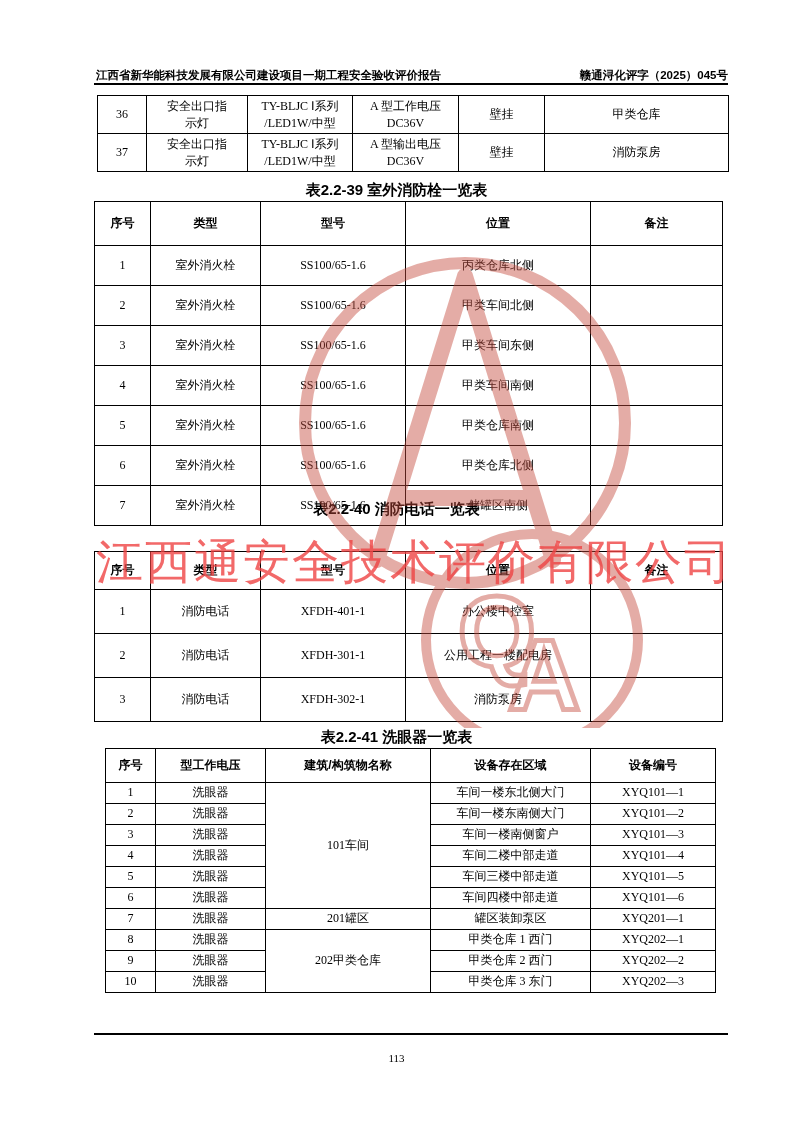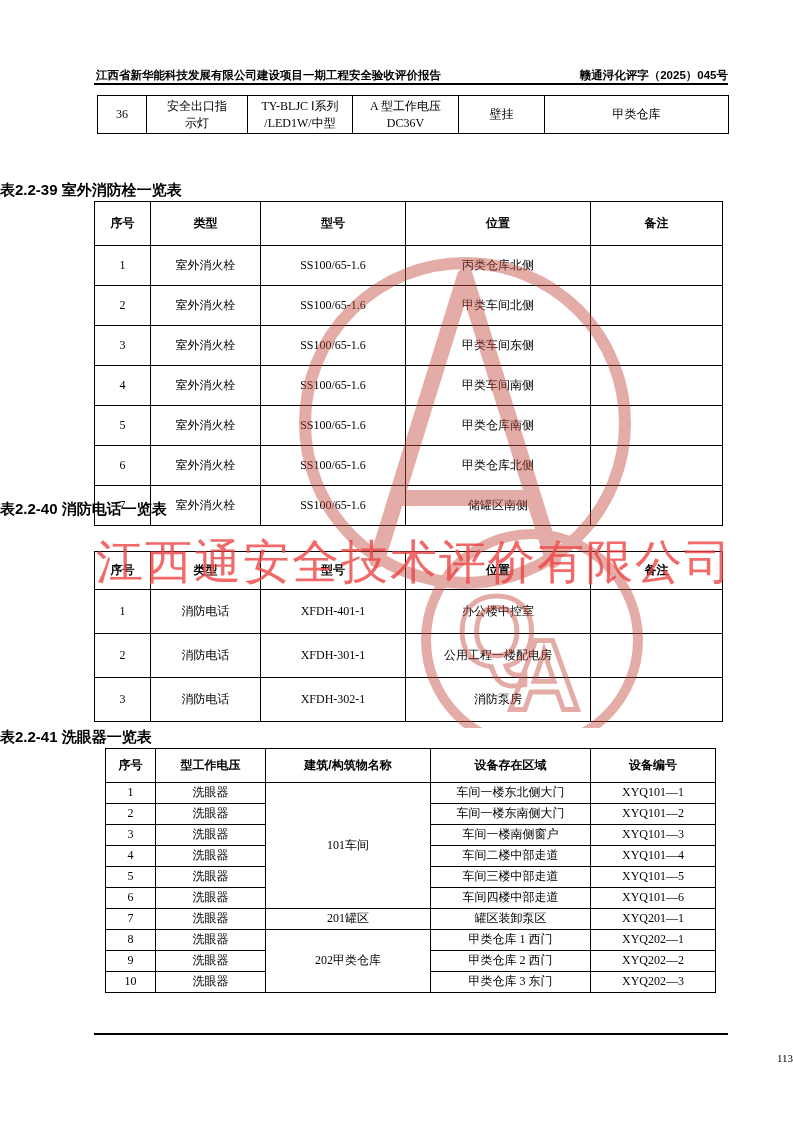--- a/index.html
+++ b/index.html
@@ -31,21 +31,21 @@
     border:1px solid #000;
     text-align:center; vertical-align:middle;
     font-size:12px; overflow:hidden;
   }
   th { font-family:"Liberation Sans", sans-serif; font-weight:bold; }
 
   .cont-table { position:absolute; top:95px; left:97px; width:631px; }
   .cont-table td { height:38px; white-space:pre-line; line-height:1.35; }
 
   .table-title {
-    position:absolute; left:0; width:793px; 
+    position:absolute; left:0; width:793px; text-align:center;
     font-family:"Liberation Sans", sans-serif; font-weight:bold; font-size:15px;
   }
   .title-39 { top:181px; }
   .title-40 { top:500px; }
   .title-41 { top:728px; }
 
   .t39 { position:absolute; top:201px; left:94px; width:628px; }
   .t39 th { height:44px; }
   .t39 td { height:40px; }
 
@@ -57,21 +57,21 @@
   .t41 th { height:34px; }
   .t41 td { height:21px; line-height:1.1; }
 
   
   .footer-rule {
     position:absolute; top:1033px; left:94px; width:634px;
     border-top:2.5px solid #000;
   }
   .page-number {
     position:absolute; top:1052px; left:0; width:793px;
-    text-align:right; font-size:11px;
+    text-align:center; font-size:11px;
   }
 
   
   .wm-text {
     position:absolute; top:531px; left:96px; width:640px;
     font-family:"Liberation Sans", sans-serif;
     font-size:47px; letter-spacing:2px; white-space:nowrap;
     color:#ef4444; opacity:0.8;
     pointer-events:none; z-index:6;
   }
@@ -104,20 +104,31 @@
         <tr>
           <td>36</td>
           <td>安全出口指
 示灯</td>
           <td>TY-BLJC Ⅰ系列
 /LED1W/中型</td>
           <td>A 型工作电压
 DC36V</td>
           <td>壁挂</td>
           <td>甲类仓库</td>
+        </tr>
+        <tr>
+          <td>37</td>
+          <td>安全出口指
+示灯</td>
+          <td>TY-BLJC Ⅰ系列
+/LED1W/中型</td>
+          <td>A 型输出电压
+DC36V</td>
+          <td>壁挂</td>
+          <td>消防泵房</td>
         </tr>
       </tbody>
   </table>
 
   <div class="table-title title-39">表2.2-39  室外消防栓一览表</div>
   <table class="t39">
     <colgroup>
       <col style="width:56px">
         <col style="width:110px">
         <col style="width:145px">

